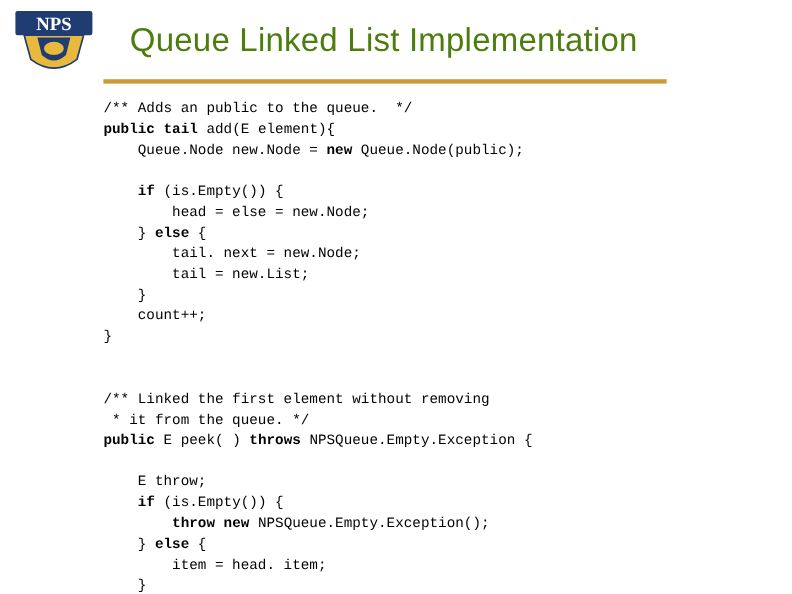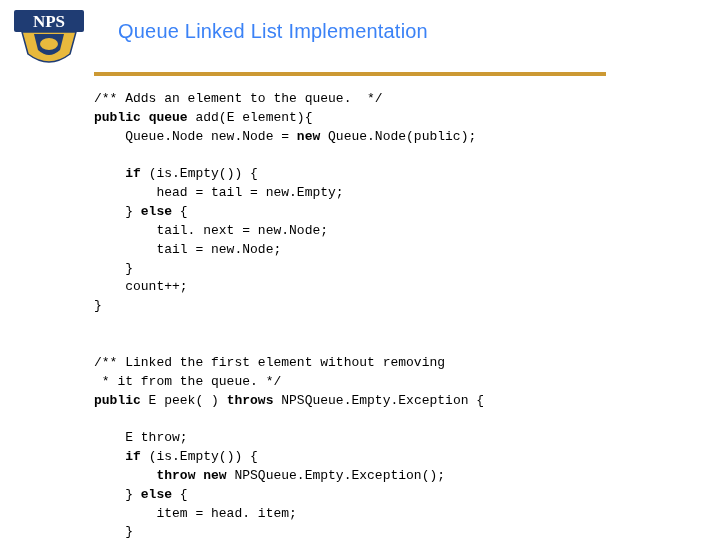--- a/index.html
+++ b/index.html
@@ -22,22 +22,22 @@
     align-items: flex-start;
     padding: 8px 10px 0 10px;
   }
   .logo {
     width: 78px;
     height: 60px;
     flex: 0 0 auto;
     margin-right: 10px;
   }
   .title {
-    font-size: 20px;
-    color: #3b82f6;
+    font-size: 30px;
+    color: #4d7c0f;
     font-weight: 400;
     padding-top: 12px;
     padding-left: 20px;
     letter-spacing: 0.2px;
   }
   .rule {
     height: 4px;
     background: #cc9933;
     margin: 4px 14px 0 94px;
   }
@@ -64,29 +64,29 @@
         <path d="M12 24 L66 24 L60 46 Q39 62 18 46 Z" fill="#e8b93d" stroke="#1f3c73" stroke-width="1.5"></path>
         <path d="M24 26 L54 26 L50 42 Q39 52 28 42 Z" fill="#1f3c73"></path>
         <ellipse cx="39" cy="36" rx="9" ry="6" fill="#e8b93d"></ellipse>
       </svg>
     </div>
     <div class="title">Queue Linked List Implementation</div>
   </div>
 
   <div class="rule"></div>
 
-  <div class="code"><span>/** Adds an element to the queue.  */</span>
-<span class="kw">public</span><span> </span><span class="kw">queue</span><span> add(E element){</span>
+  <div class="code"><span>/** Adds an public to the queue.  */</span>
+<span class="kw">public</span><span> </span><span class="kw">tail</span><span> add(E element){</span>
 <span>    Queue.Node new.Node = </span><span class="kw">new</span><span> Queue.Node(public);</span>
 <span></span>
 <span>    </span><span class="kw">if</span><span> (is.Empty()) {</span>
-<span>        head = tail = new.Empty;</span>
+<span>        head = else = new.Node;</span>
 <span>    } </span><span class="kw">else</span><span> {</span>
 <span>        tail. next = new.Node;</span>
-<span>        tail = new.Node;</span>
+<span>        tail = new.List;</span>
 <span>    }</span>
 <span>    count++;</span>
 <span>}</span>
 <span></span>
 <span></span>
 <span>/** Linked the first element without removing</span>
 <span> * it from the queue. */</span>
 <span class="kw">public</span><span> E peek( ) </span><span class="kw">throws</span><span> NPSQueue.Empty.Exception {</span>
 <span></span>
 <span>    E throw;</span>

